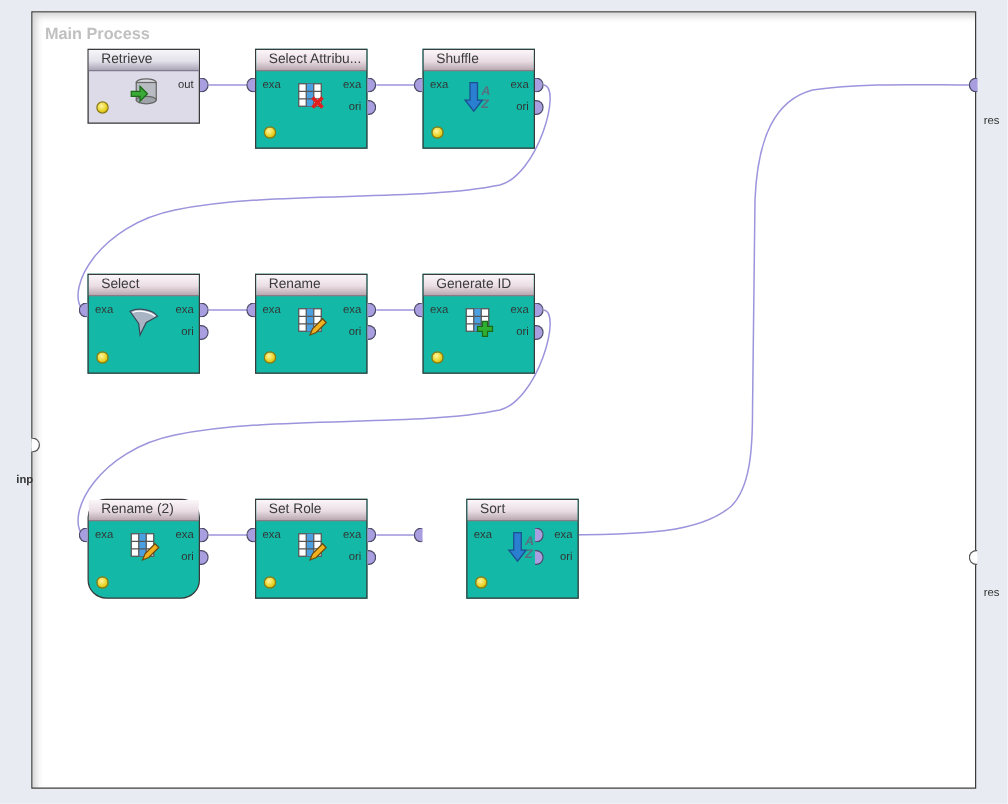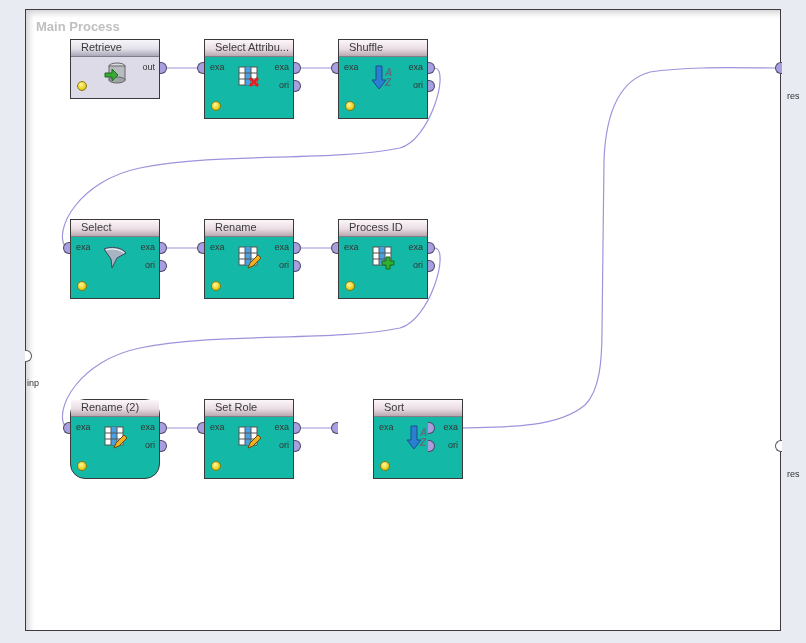--- a/index.html
+++ b/index.html
@@ -57,21 +57,21 @@
   <path d="M301,68 L334,68" stroke="#9c94dc" stroke-width="1.2" fill="none"></path>
   <path d="M435,68 C450,70 430,140 400,148 C330,162 220,152 140,168 C80,180 52,230 66,248" stroke="#9c94dc" stroke-width="1.2" fill="none"></path>
   <path d="M167,248 L200,248" stroke="#9c94dc" stroke-width="1.2" fill="none"></path>
   <path d="M301,248 L334,248" stroke="#9c94dc" stroke-width="1.2" fill="none"></path>
   <path d="M435,248 C450,250 430,320 400,328 C330,342 220,332 140,348 C80,360 52,410 66,428" stroke="#9c94dc" stroke-width="1.2" fill="none"></path>
   <path d="M167,428 L200,428" stroke="#9c94dc" stroke-width="1.2" fill="none"></path>
   <path d="M301,428 L334,428" stroke="#9c94dc" stroke-width="1.2" fill="none"></path>
   <path d="M435,428 C520,428 560,426 585,405 C600,390 602,360 602,330 L604,160 C606,110 620,80 650,72 C690,66 740,68 776,68" stroke="#9c94dc" stroke-width="1.2" fill="none"></path>
 </svg>
 
-<span class="side-label" style="left:27px; top:350px;">inp</span>
+<span class="side-label" style="left:13px; top:350px;font-weight:bold;">inp</span>
 <div class="port out empty" style="left:25px; top:350px;"></div>
 
 <div class="port in" style="left:775px; top:62px;"></div>
 <span class="side-label" style="left:787px; top:63px;">res</span>
 <div class="port in empty" style="left:775px; top:440px;"></div>
 <span class="side-label" style="left:787px; top:441px;">res</span>
 
 <div class="op retrieve" style="left:70px; top:39px;">
   <div class="hdr">Retrieve</div>
   <svg class="icon" viewBox="0 0 26 26" style="left:31px;top:20px;">
@@ -144,21 +144,21 @@
     <path d="M3,9H21M3,15H21M9,3V21M15,3V21" stroke="#555" fill="none"></path>
     <path d="M12,24 L14,19 L22,11 L25,14 L17,22 Z" fill="#f0b020" stroke="#6a4a10"></path>
   </svg>
   <div class="led"></div>
 </div>
 <div class="port in" style="left:197px; top:242px;"></div>
 <div class="port out" style="left:294px; top:242px;"></div>
 <div class="port out" style="left:294px; top:260px;"></div>
 
 <div class="op" style="left:338px; top:219px;">
-  <div class="hdr">Process ID</div>
+  <div class="hdr">Generate ID</div>
   <span class="port-label" style="left:5px; top:22px;">exa</span>
   <span class="port-label" style="right:4px; top:22px;">exa</span>
   <span class="port-label" style="right:4px; top:40px;">ori</span>
   <svg class="icon" viewBox="0 0 26 26">
     <rect x="3" y="3" width="18" height="18" fill="#fff" stroke="#555"></rect>
     <rect x="9" y="3" width="6" height="18" fill="#4aa0e0"></rect>
     <path d="M3,9H21M3,15H21M9,3V21M15,3V21" stroke="#555" fill="none"></path>
     <path d="M16,13 H20 V17 H24 V21 H20 V25 H16 V21 H12 V17 H16 Z" fill="#30b030" stroke="#1a6a1a"></path>
   </svg>
   <div class="led"></div>

